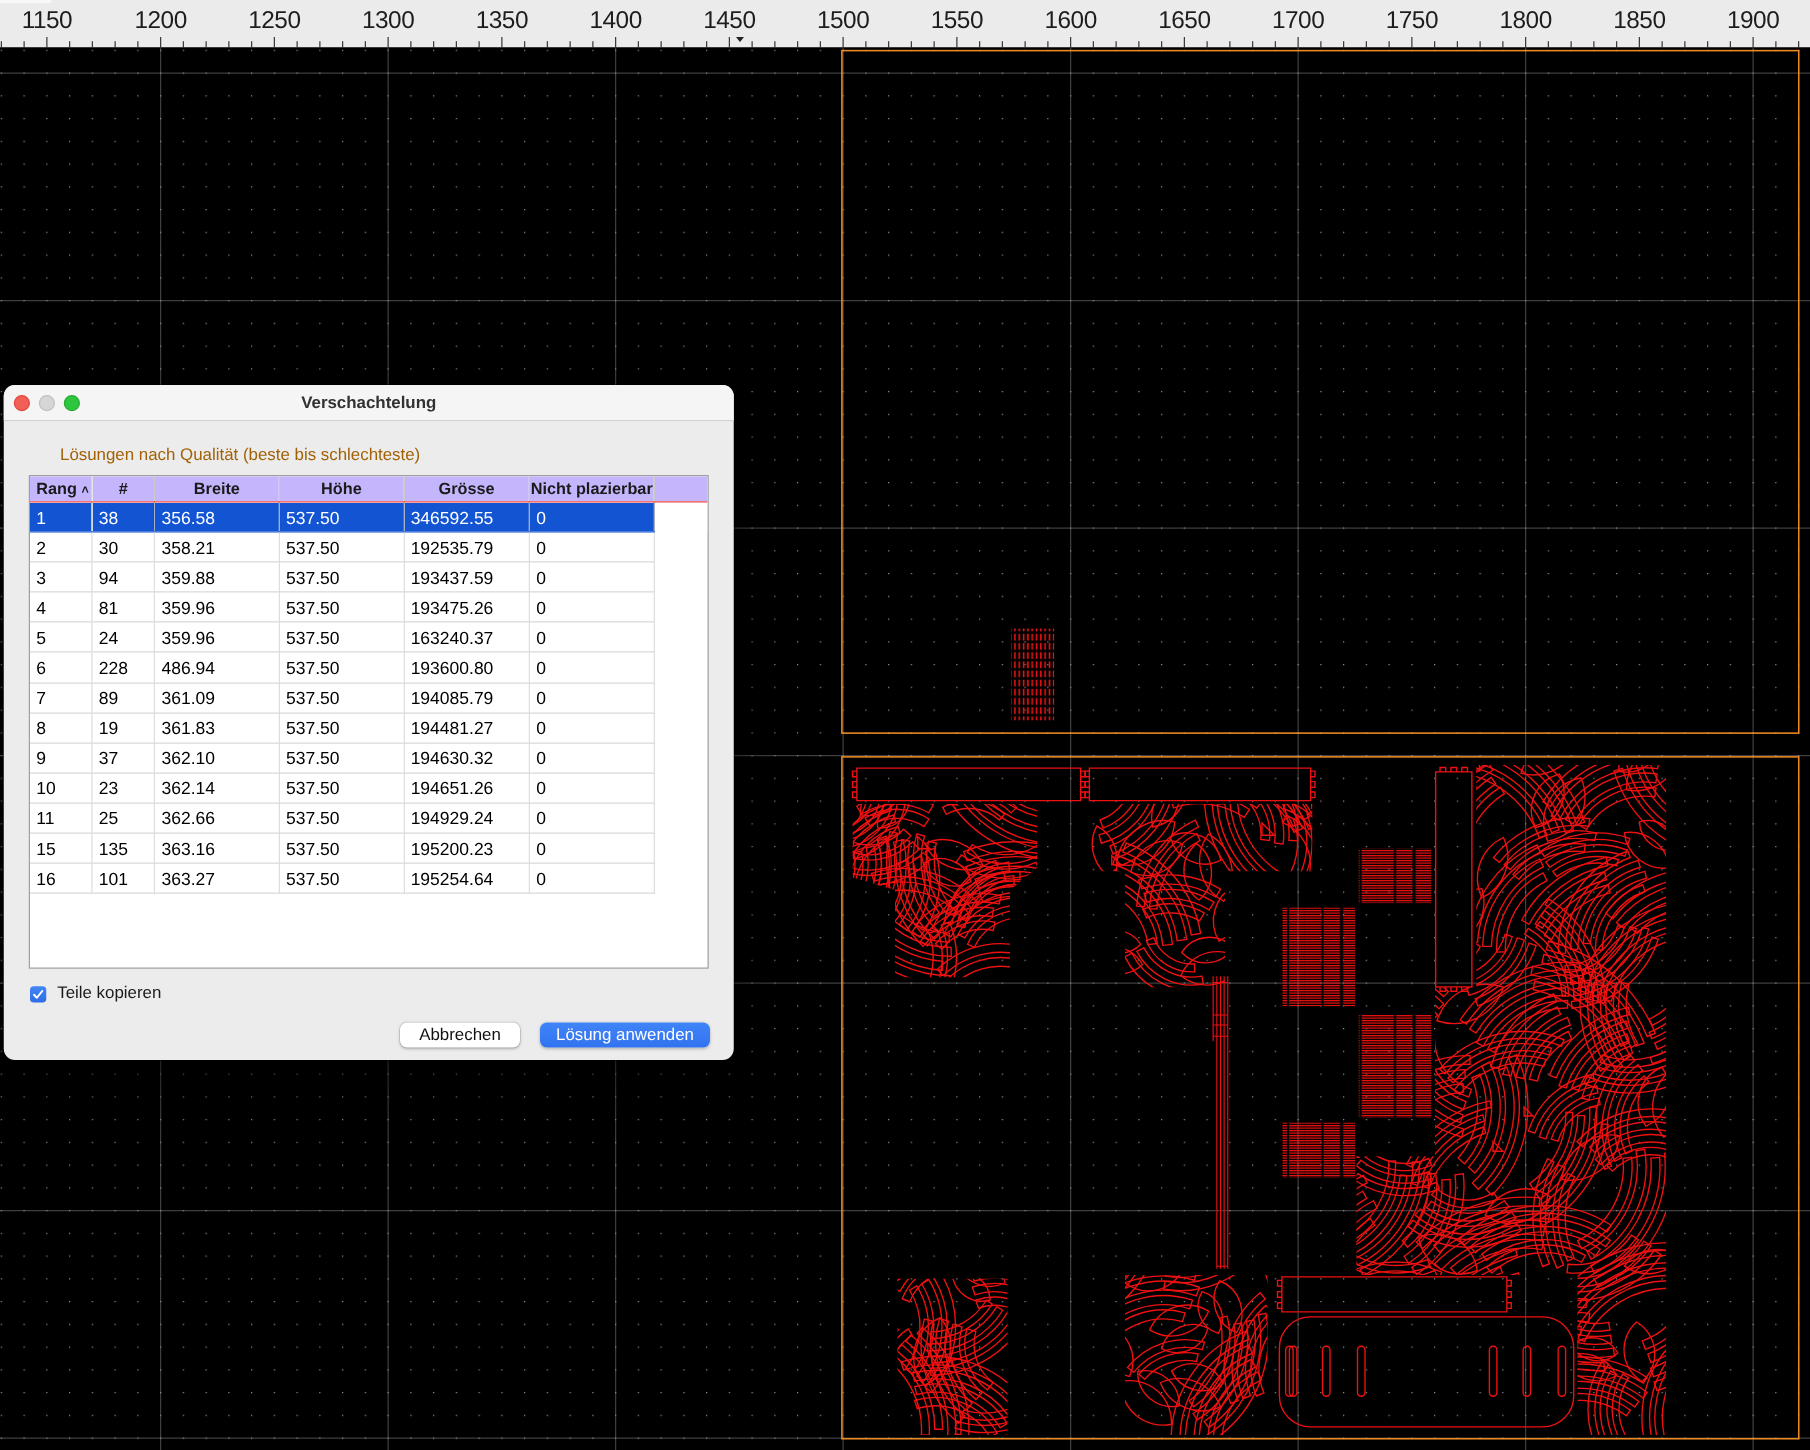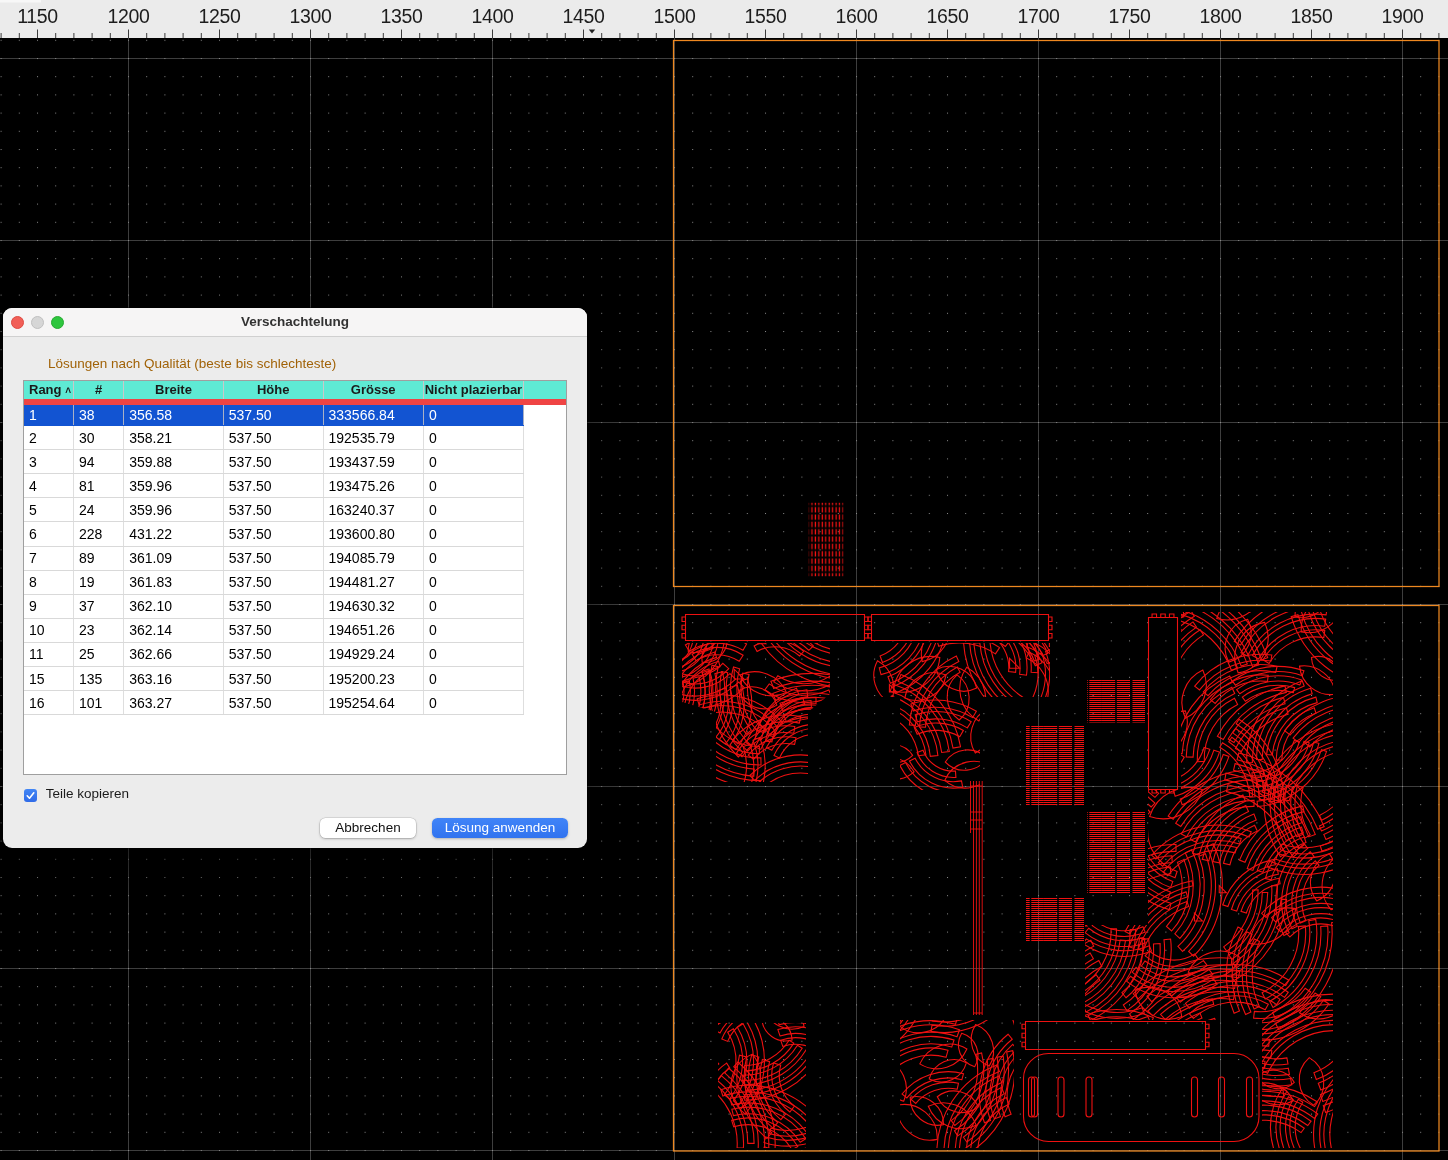--- a/index.html
+++ b/index.html
@@ -8,22 +8,22 @@
 #tbar{position:absolute;left:0;top:0;width:100%;height:28px;background:#f6f5f5;
  border-bottom:1px solid #d0d0d0;border-radius:9px 9px 0 0;text-align:center;
  font-weight:bold;font-size:13.5px;color:#323232;line-height:28px;}
 .tl{position:absolute;top:8px;width:11px;height:11px;border-radius:50%;border:0.7px solid;}
 #lbl{position:absolute;left:20px;top:348px;font-size:13.5px;color:#a16207;margin-left:25px;}
 #lbl{top:48px}
 #tblwrap{position:absolute;left:20px;top:71.5px;width:543.5px;height:395px;background:#fff;
  border:1px solid #9f9f9f;overflow:hidden;box-sizing:border-box;}
 #tbl{border-collapse:collapse;table-layout:fixed;width:541.5px;font-size:14px;}
 #tbl th,#tbl td{box-sizing:border-box;}
-#tbl th{height:21px;background:#5eead4;font-weight:bold;font-size:13px;color:#1a1a1a;
- border-right:1px solid #c9c9c9;border-bottom:6px solid #ef4444;padding:0;white-space:nowrap;overflow:hidden;}
+#tbl th{height:21px;background:#c4b5fd;font-weight:bold;font-size:13px;color:#1a1a1a;
+ border-right:1px solid #c9c9c9;border-bottom:1px solid #ef4444;padding:0;white-space:nowrap;overflow:hidden;}
 #tbl th.last,#tbl td.last{width:42px;border-right:none;}
 #tbl td{height:24.1px;padding:0 0 0 5px;border-right:1px solid #dedede;
  border-bottom:1px solid #d9d9d9;color:#000;overflow:hidden;white-space:nowrap;}
 #tbl td.last{border-bottom:none;padding:0;}
 #tbl tr.sel td{background:#1254d2;color:#fff;border-right:1px solid rgba(8,30,90,.35);
  border-bottom:1px solid #1254d2;}
 #tbl tr.sel td.last{background:#fff;border-right:none;border-bottom:none;}
 #cbrow{position:absolute;left:21px;top:478px;font-size:13.5px;color:#1a1a1a;}
 #cb{display:inline-block;width:13px;height:13px;border-radius:3px;vertical-align:-2.5px;
  background:linear-gradient(#4286f5,#2f6be8);margin-right:5px;}
@@ -617,21 +617,21 @@
     <th style="width:100px">Nicht plazierbar</th>
     <th class="last"></th>
    </tr>
         </thead>
    <tbody>
 <tr class="sel">
             <td style="width:49.5px">1</td>
             <td style="width:50.2px">38</td>
             <td style="width:99.6px">356.58</td>
             <td style="width:99.7px">537.50</td>
-            <td style="width:100.4px">333566.84</td>
+            <td style="width:100.4px">346592.55</td>
             <td style="width:100.0px">0</td>
             <td class="last"></td>
           </tr>
 <tr>
             <td style="width:49.5px">2</td>
             <td style="width:50.2px">30</td>
             <td style="width:99.6px">358.21</td>
             <td style="width:99.7px">537.50</td>
             <td style="width:100.4px">192535.79</td>
             <td style="width:100.0px">0</td>
@@ -660,21 +660,21 @@
             <td style="width:50.2px">24</td>
             <td style="width:99.6px">359.96</td>
             <td style="width:99.7px">537.50</td>
             <td style="width:100.4px">163240.37</td>
             <td style="width:100.0px">0</td>
             <td class="last"></td>
           </tr>
 <tr>
             <td style="width:49.5px">6</td>
             <td style="width:50.2px">228</td>
-            <td style="width:99.6px">431.22</td>
+            <td style="width:99.6px">486.94</td>
             <td style="width:99.7px">537.50</td>
             <td style="width:100.4px">193600.80</td>
             <td style="width:100.0px">0</td>
             <td class="last"></td>
           </tr>
 <tr>
             <td style="width:49.5px">7</td>
             <td style="width:50.2px">89</td>
             <td style="width:99.6px">361.09</td>
             <td style="width:99.7px">537.50</td>

